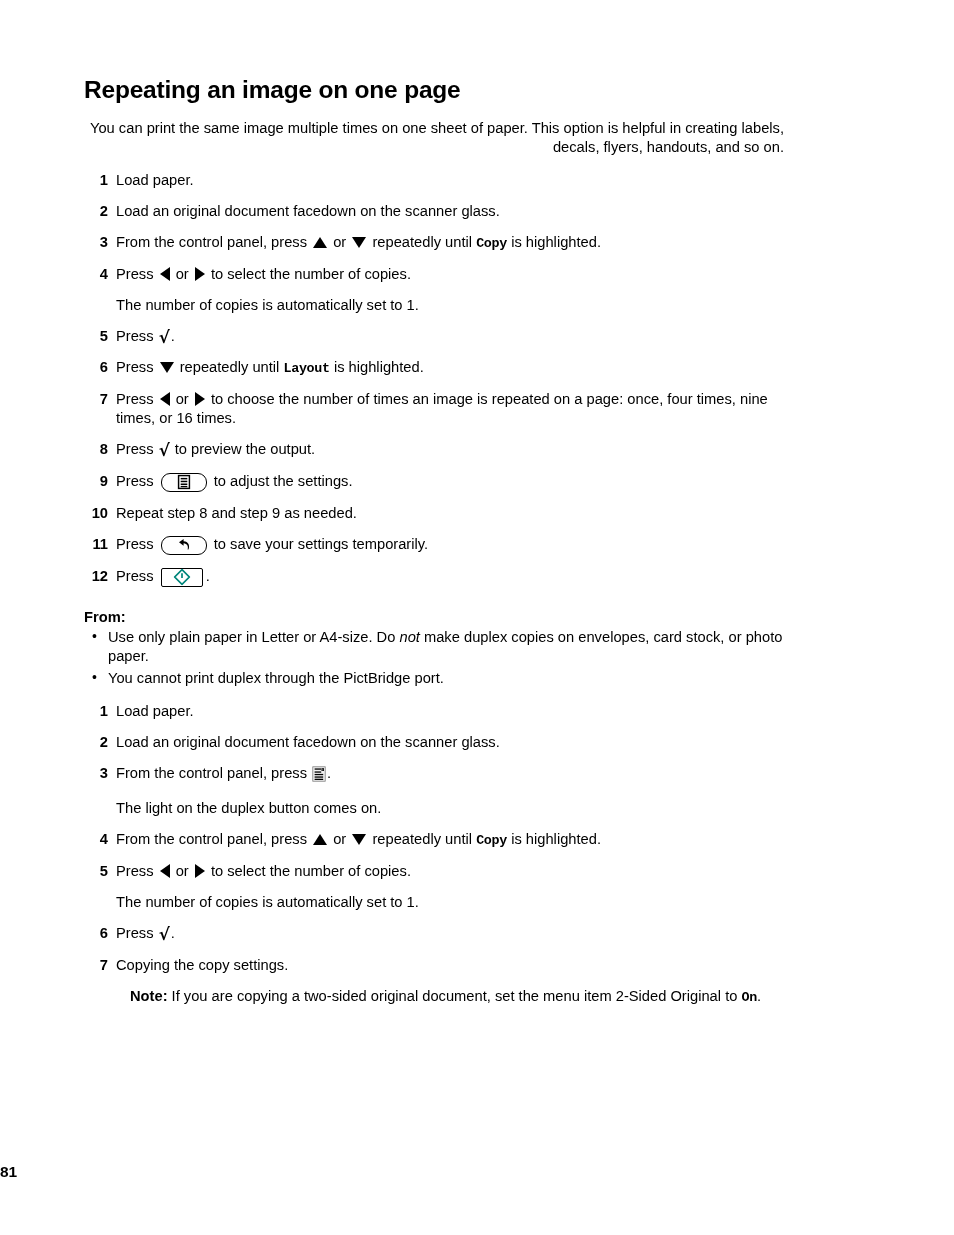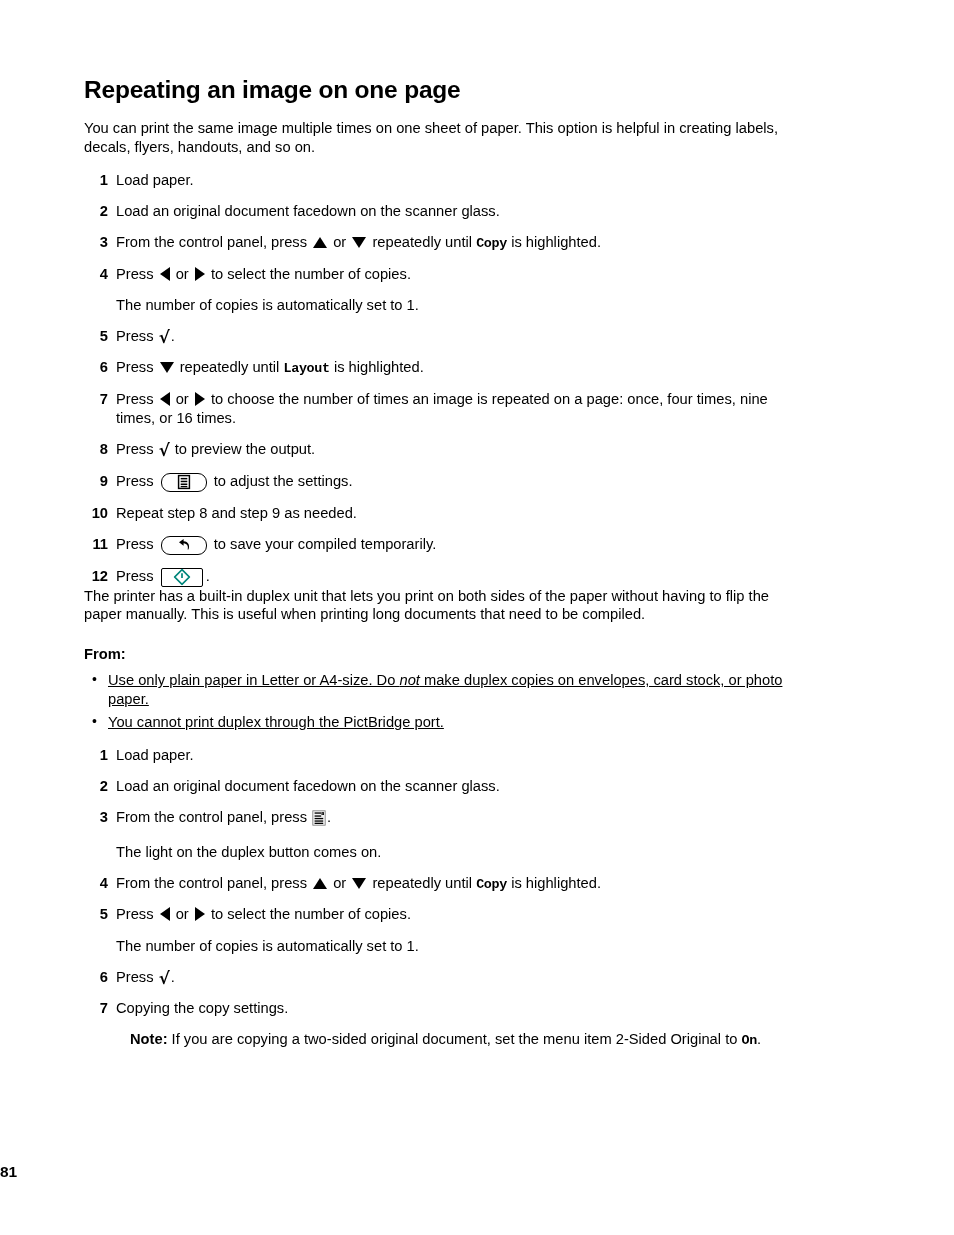--- a/index.html
+++ b/index.html
@@ -31,20 +31,21 @@
     line-height: 1.12;
   }
   h1.section-title.second {
     margin-top: 40px;
   }
   p.body-text {
     font-size: 14.7px;
     line-height: 1.28;
     margin: 0 0 10px 0;
     max-width: 790px;
+    text-align: right;
   }
   ol.steps {
     list-style: none;
     margin: 0;
     padding: 0;
   }
   ol.steps > li {
     position: relative;
     padding-left: 32px;
     font-size: 14.7px;
@@ -68,23 +69,22 @@
     line-height: 1.30;
     margin-top: 12px;
   }
   .notes-head {
     font-size: 14.7px;
     font-weight: bold;
     margin: 22px 0 0 0;
   }
   ul.notes {
     list-style: none;
-    margin: 9px 0 0 0;
+    margin: 3px 0 0 0;
     padding: 0;
-    text-decoration: underline;
   }
   ul.notes > li {
     position: relative;
     padding-left: 24px;
     font-size: 14.7px;
     line-height: 1.30;
     margin-top: 3px;
   }
   ul.notes > li:first-child { margin-top: 0; }
   ul.notes > li::before {
@@ -250,37 +250,36 @@
       <span class="num">10</span>
       <span>Repeat step 8 and step 9 as needed.</span>
     </li>
 
     <li>
       <span class="num">11</span>
       <span>Press </span><span class="btn-key">
         <svg width="16" height="14" viewBox="0 0 16 14" aria-hidden="true">
           <path d="M11.6 11.4 C12.6 8.6 11.2 5.4 7.6 5.2 L7.6 7.8 L3.0 4.2 L7.6 0.9 L7.6 3.2 C12.4 3.3 14.2 7.6 12.4 11.6 Z" fill="#000000"></path>
         </svg>
-      </span><span> to save your compiled temporarily.</span>
+      </span><span> to save your settings temporarily.</span>
     </li>
 
     <li>
       <span class="num">12</span>
       <span>Press </span><span class="btn-key square">
         <svg width="17" height="17" viewBox="0 0 17 17" aria-hidden="true">
           <path d="M8.5 1.2 L15.8 8.5 L8.5 15.8 L1.2 8.5 Z" fill="none" stroke="#00857a" stroke-width="1.7"></path>
           <path d="M8.5 4.8 L8.5 9.4" stroke="#00857a" stroke-width="1.7" stroke-linecap="butt"></path>
         </svg>
       </span><span>.</span>
     </li>
 
   </ol>
 
 
-  <p class="body-text">The printer has a built-in duplex unit that lets you print on both sides of the paper without having to flip the paper manually. This is useful when printing long documents that need to be compiled.</p>
 
   <div class="notes-head">From:</div>
 
   <ul class="notes">
     <li><span>Use only plain paper in Letter or A4-size. Do </span><span class="ital">not</span><span> make duplex copies on envelopes, card stock, or photo paper.</span></li>
     <li><span>You cannot print duplex through the PictBridge port.</span></li>
   </ul>
 
   <ol class="steps">
 

